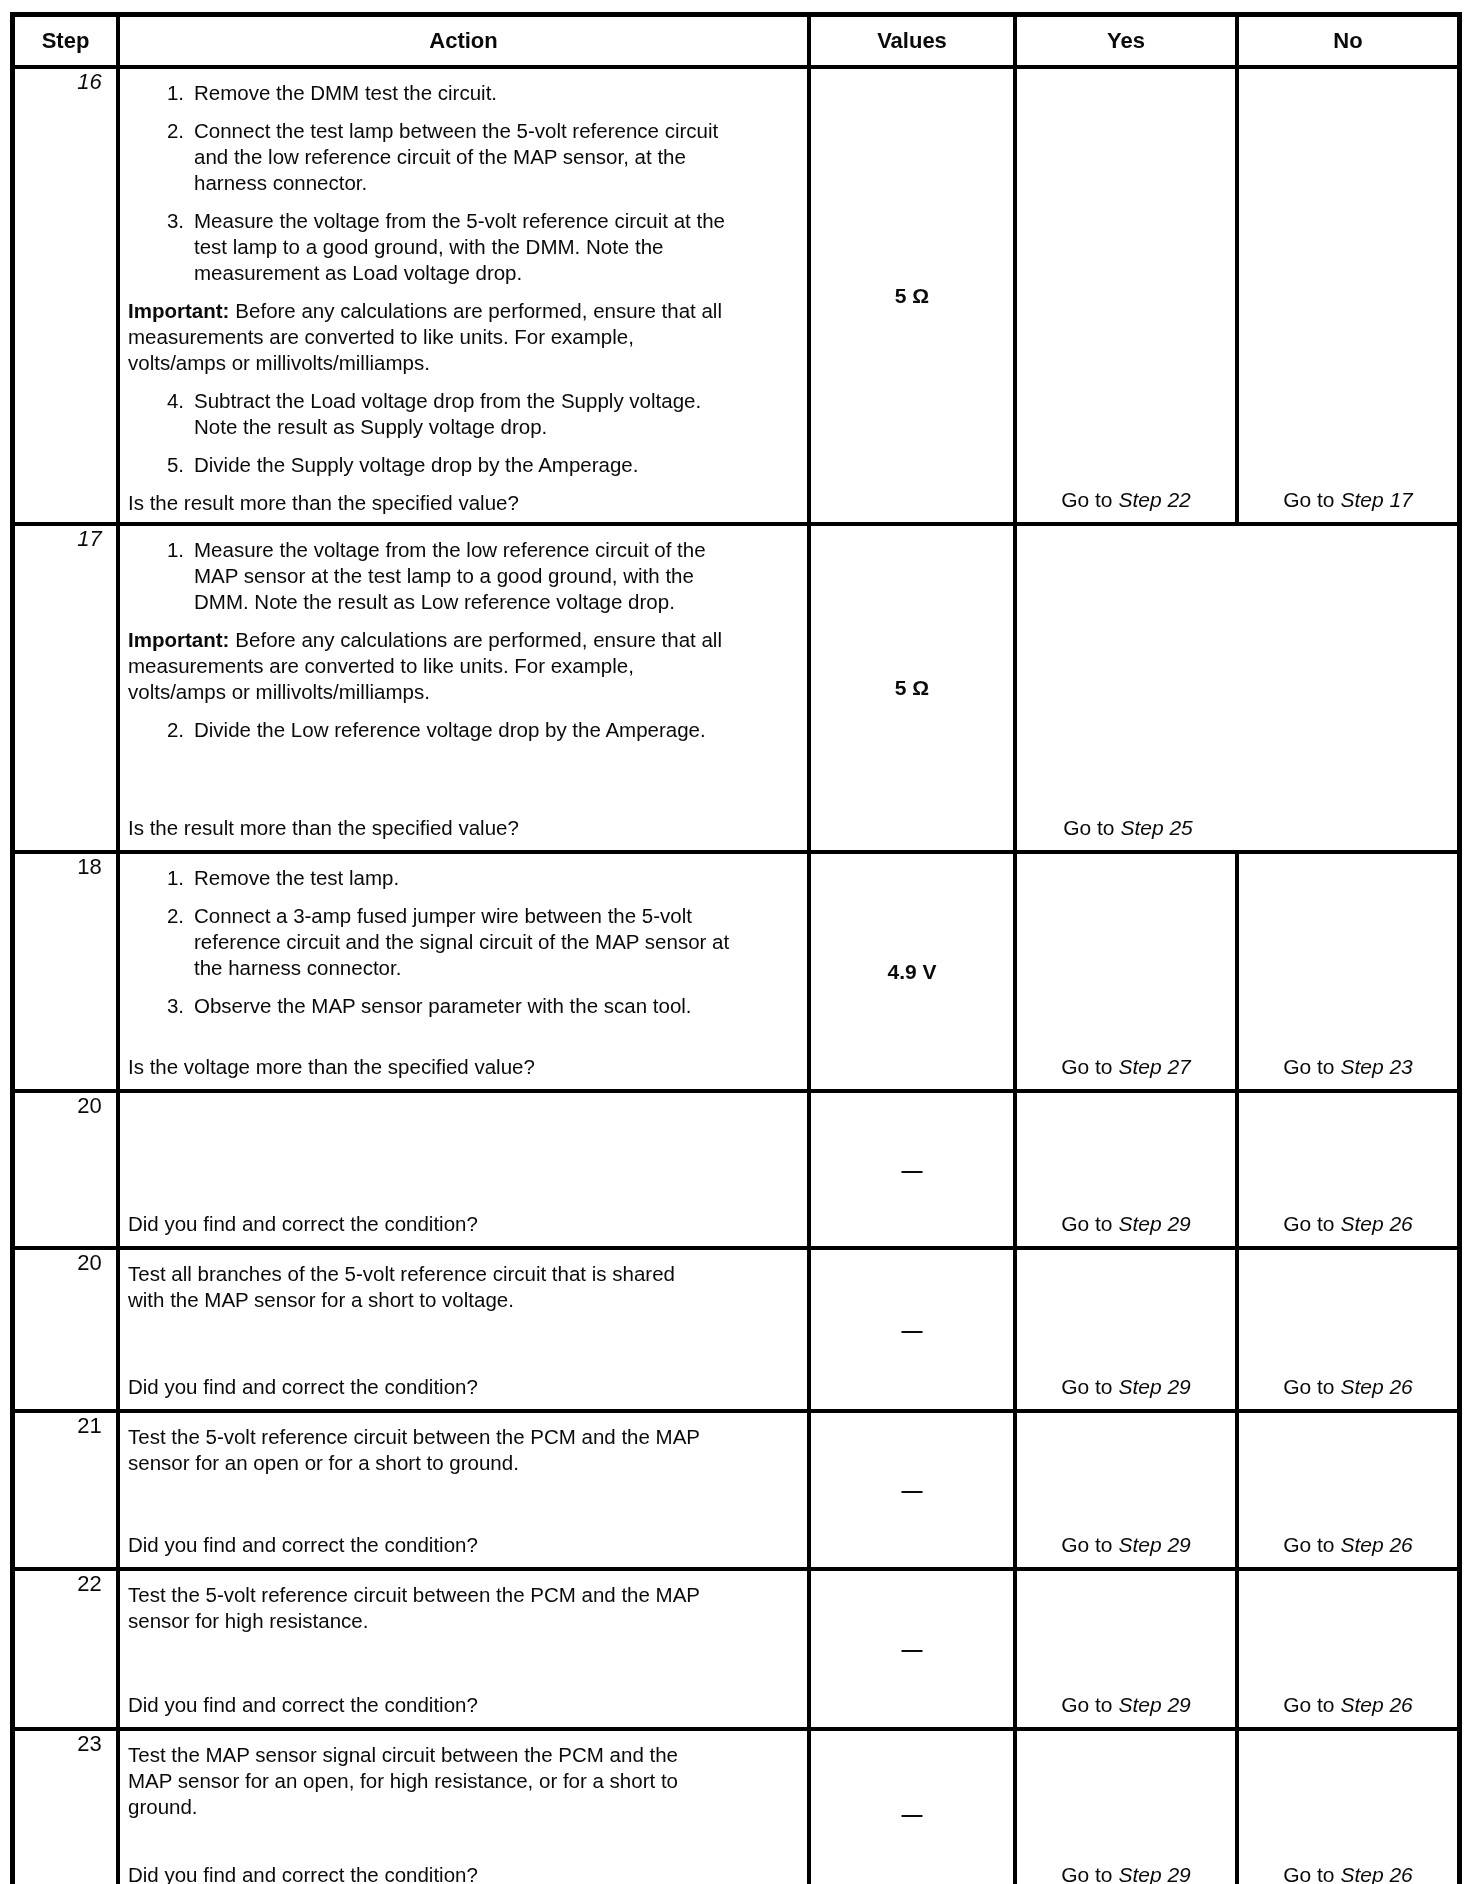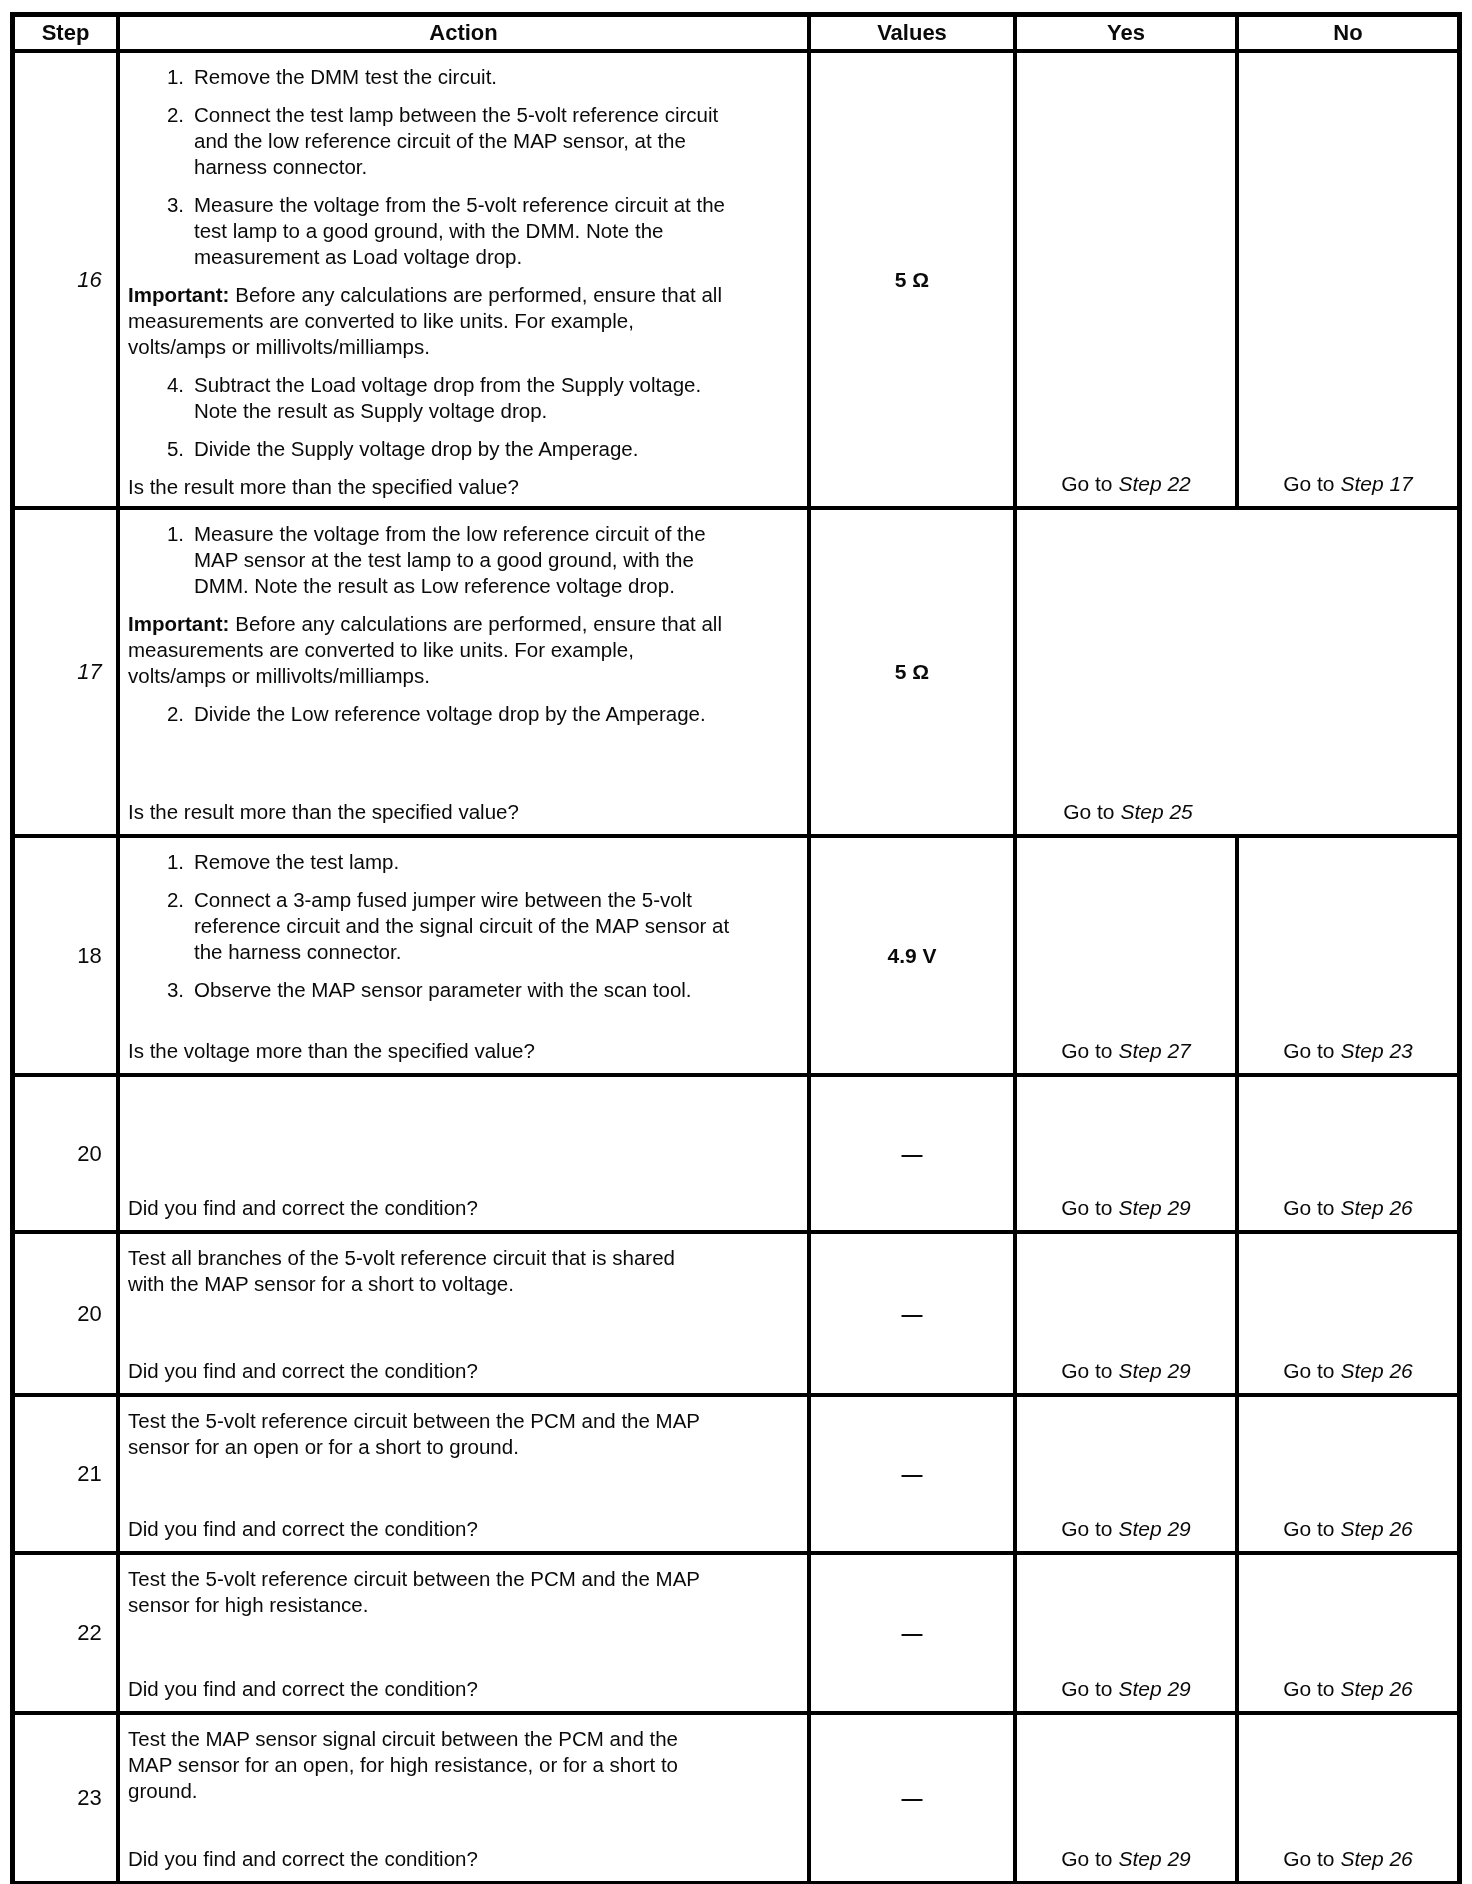--- a/index.html
+++ b/index.html
@@ -13,25 +13,25 @@
     border:5px solid #000;box-sizing:border-box;background:#fff;
   }
   .row{
     display:grid;grid-template-columns:105px 691px 206px 222px 1fr;
     border-bottom:4px solid #000;box-sizing:border-box;
   }
   .row:last-child{border-bottom:none;}
   .cell{border-right:4px solid #000;box-sizing:border-box;min-width:0;overflow:hidden;}
   .cell:last-child{border-right:none;}
 
-  .header-row{height:36px;}
+  .header-row{height:52px;}
   .header-cell{display:flex;align-items:center;justify-content:center;
     font-weight:bold;font-size:22px;}
 
-  .step-cell{display:flex;align-items:center;justify-content:center;font-size:22px;margin-left:48px;}
+  .step-cell{display:flex;justify-content:center;font-size:22px;margin-left:48px;}
   .step-italic .step-num{font-style:italic;}
 
   .action-cell{
     display:flex;flex-direction:column;
     padding:11px 12px 9px 8px;font-size:20.5px;line-height:26px;
   }
   .list{padding-left:24px;}
   .li{display:flex;margin:0 0 12px 0;}
   .li .num{flex:none;width:32px;text-align:right;}
   .li .txt{margin-left:10px;max-width:545px;}

